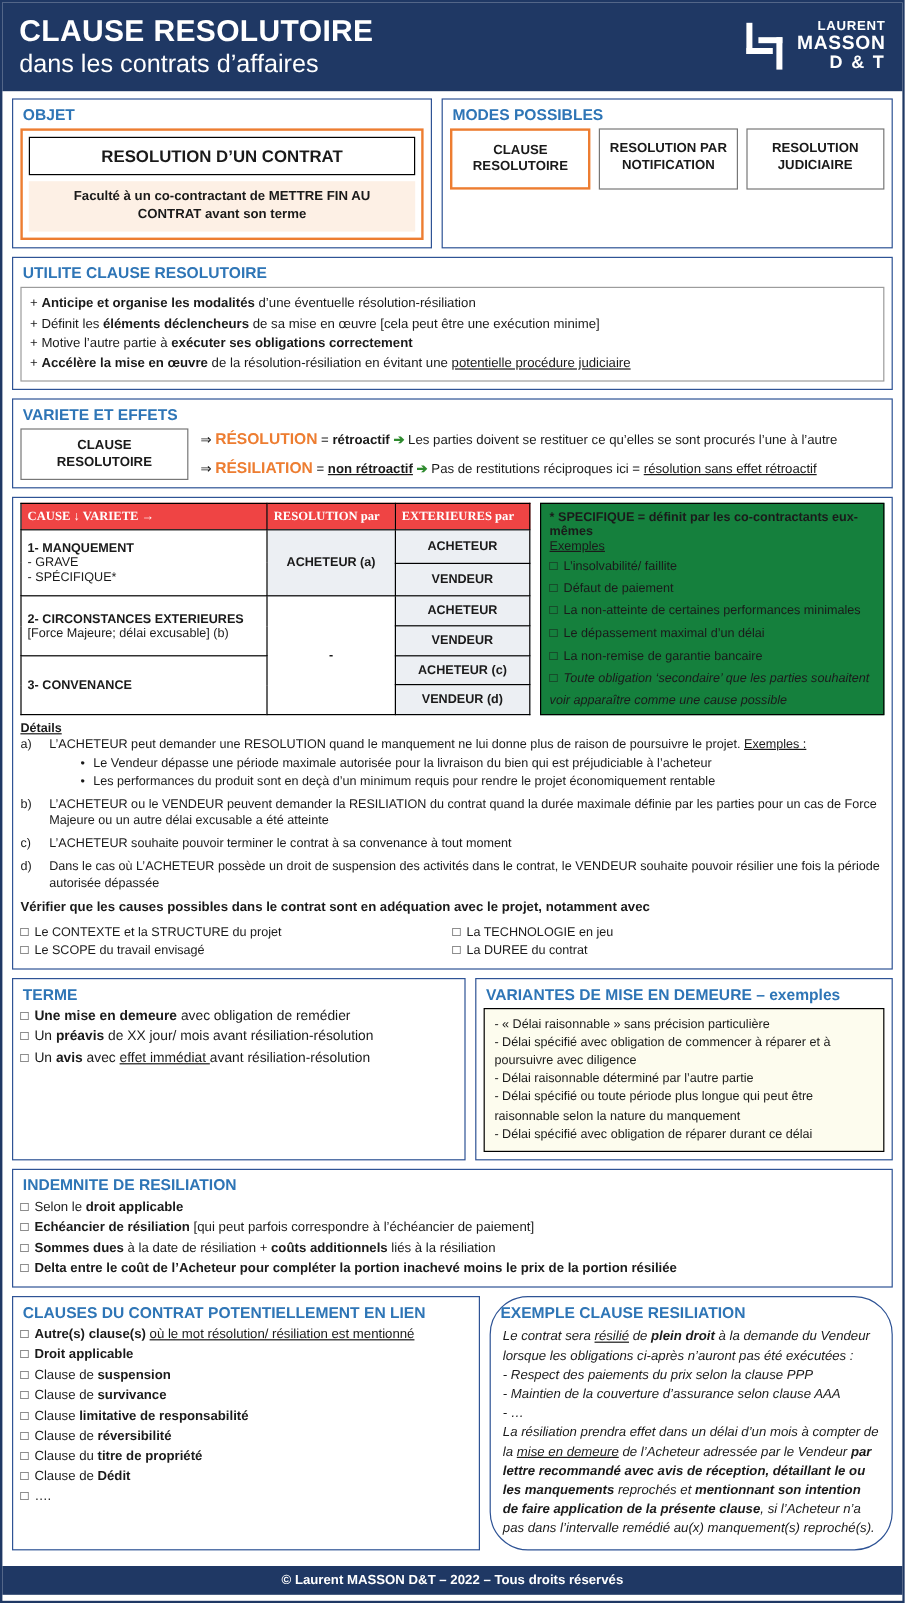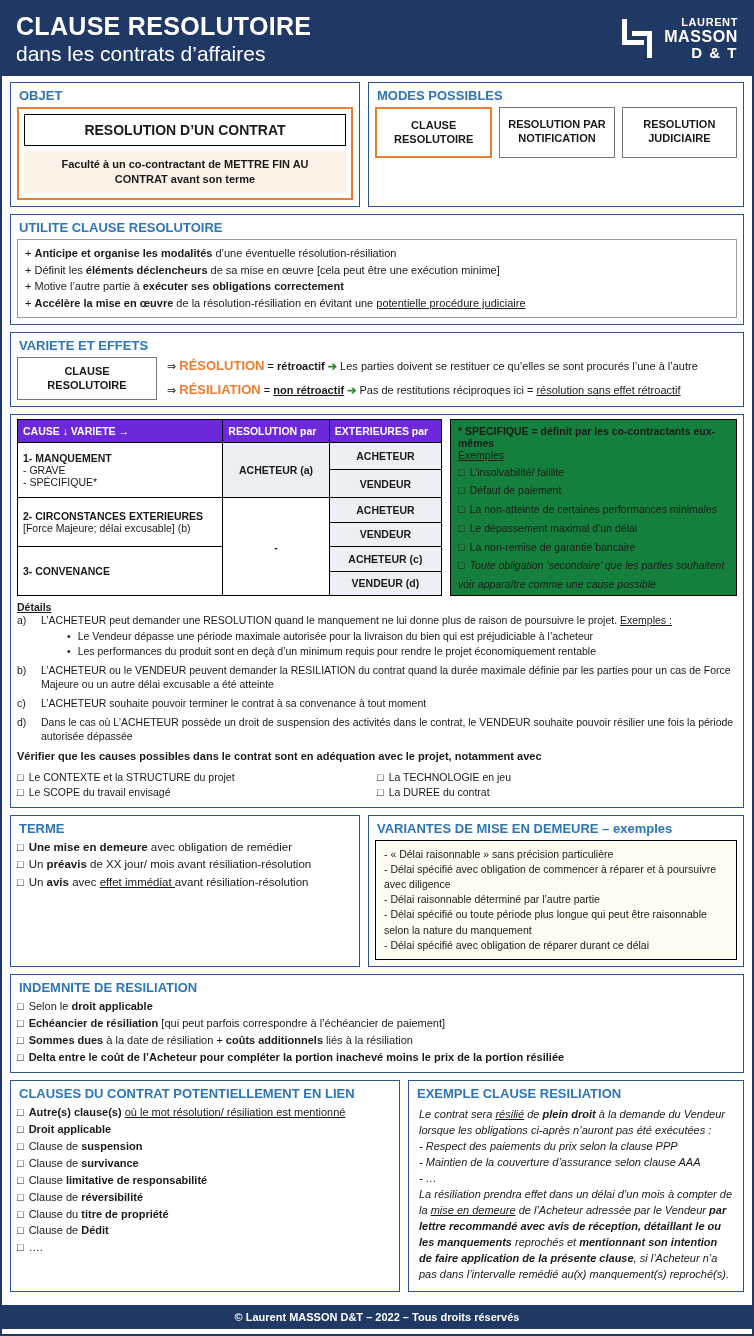--- a/index.html
+++ b/index.html
@@ -127,26 +127,27 @@
     border-collapse: collapse;
     width: 425px;
     font-size: 10.5px;
   }
   table.causes th, table.causes td {
     border:1px solid #000;
     padding: 3px 5px;
     vertical-align: middle;
   }
   table.causes thead th {
-    background:#6d28d9;
+    background:#ef4444;
     color:#fff;
     font-weight:bold;
     text-align:left;
     font-size: 10.5px;
     padding: 5px;
+    font-family: Liberation Serif, serif;
   }
   .cell-grey2 { background:#eceff3; font-weight:bold; text-align:center; }
   .cell-center { text-align:center; font-weight:bold; }
   .spec-panel {
     flex:1;
     border:1px solid #000;
     background:#15803d;
     padding: 5px 7px;
     font-size:10.5px;
   }
@@ -377,21 +378,21 @@
           </ul>
           <ul>
             <li class="chk">La TECHNOLOGIE en jeu</li>
             <li class="chk">La DUREE du contrat</li>
           </ul>
         </div>
       </div>
     </div>
 
     <div class="row">
-      <div class="panel" style="width:350px;">
+      <div class="panel" style="width:378px;">
         <div class="panel-title">TERME</div>
         <ul class="plain terme-list">
           <li class="chk"><span class="b">Une mise en demeure</span> avec obligation de remédier</li>
           <li class="chk">Un <span class="b">préavis</span> de XX jour/ mois avant résiliation-résolution</li>
           <li class="chk">Un <span class="b">avis</span> avec <span class="u">effet immédiat </span>avant résiliation-résolution</li>
         </ul>
       </div>
       <div class="panel" style="flex:1;">
         <div class="panel-title">VARIANTES DE MISE EN DEMEURE – exemples</div>
         <div class="variantes-box">
@@ -422,21 +423,21 @@
           <li class="chk"><span class="b">Droit applicable</span></li>
           <li class="chk">Clause de <span class="b">suspension</span></li>
           <li class="chk">Clause de <span class="b">survivance</span></li>
           <li class="chk">Clause <span class="b">limitative de responsabilité</span></li>
           <li class="chk">Clause de <span class="b">réversibilité</span></li>
           <li class="chk">Clause du <span class="b">titre de propriété</span></li>
           <li class="chk">Clause de <span class="b">Dédit</span></li>
           <li class="chk">….</li>
         </ul>
       </div>
-      <div class="panel" style="flex:1;">
+      <div class="panel" style="flex:1;border-radius:32px;">
         <div class="panel-title">EXEMPLE CLAUSE RESILIATION</div>
         <div class="exemple-box">
           <div>Le contrat sera <span class="u">résilié</span> de <span class="b">plein droit</span> à la demande du Vendeur lorsque les obligations ci-après n’auront pas été exécutées :</div>
           <div>- Respect des paiements du prix selon la clause PPP</div>
           <div>- Maintien de la couverture d’assurance selon clause AAA</div>
           <div>- …</div>
           <div>La résiliation prendra effet dans un délai d’un mois à compter de la <span class="u">mise en demeure</span> de l’Acheteur adressée par le Vendeur <span class="b">par lettre recommandé avec avis de réception, détaillant le ou les manquements</span> reprochés et <span class="b">mentionnant son intention de faire application de la présente clause</span>, si l’Acheteur n’a pas dans l’intervalle remédié au(x) manquement(s) reproché(s).</div>
         </div>
       </div>
     </div>

